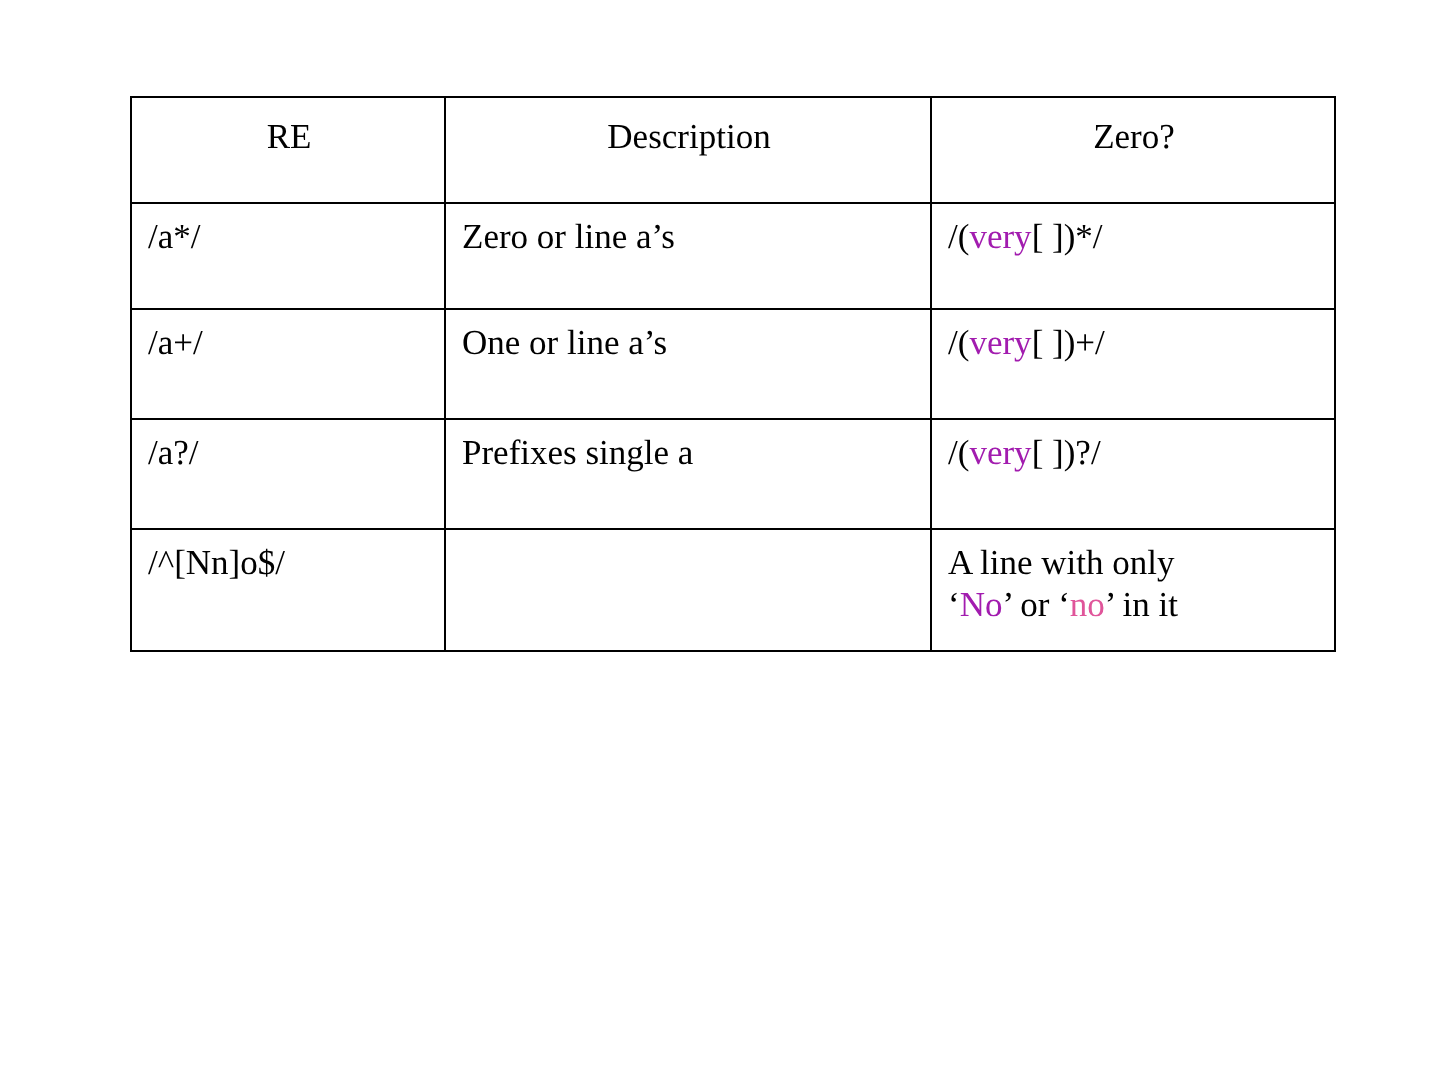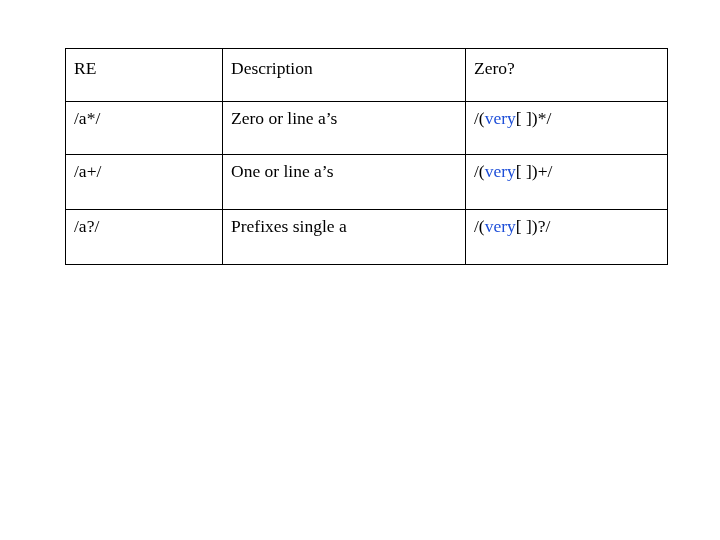--- a/index.html
+++ b/index.html
@@ -33,31 +33,32 @@
   #re-table td,
   #re-table th {
     border: 1px solid #000000;
     padding: 6px 7px 6px 8px;
     vertical-align: top;
     font-weight: normal;
     text-align: left;
     background: #ffffff;
   }
   #re-table thead th {
+    text-align: center;
     padding-top: 9px;
     padding-bottom: 9px;
     height: 34px;
   }
   .row-h52 td { height: 40px; }
   .row-h54 td { height: 42px; }
   .row-h68 td { height: 56px; }
   .row-h60 td { height: 48px; }
   .row-h66 td { height: 54px; }
 
-  .hl      { color: #1d4ed8; text-align: center; }
+  .hl      { color: #a21caf; text-align: center; }
   .hl-soft { color: #e0559a; }
   .ital    { font-style: italic; }
   .nowrap  { white-space: nowrap; }
 </style>
 </head>
 <body>
 
 <div id="page">
 
   <table id="re-table">
@@ -89,18 +90,26 @@
         <td><span class="nowrap"><span>/(</span><span class="hl">very</span><span>[ ])+/</span></span></td>
       </tr>
 
       <tr class="row-h54">
         <td>/a?/</td>
         <td>Prefixes single a</td>
         <td><span class="nowrap"><span>/(</span><span class="hl">very</span><span>[ ])?/</span></span></td>
       </tr>
 
 
+      <tr class="row-h60">
+        <td>/^[Nn]o$/</td>
+        <td></td>
+        <td>
+          <div>A line with only</div>
+          <div class="nowrap"><span>‘</span><span class="hl">No</span><span>’ or ‘</span><span class="hl-soft">no</span><span>’ in it</span></div>
+        </td>
+      </tr>
 
 
     </tbody>
   </table>
 
 </div>
 
 </body></html>

